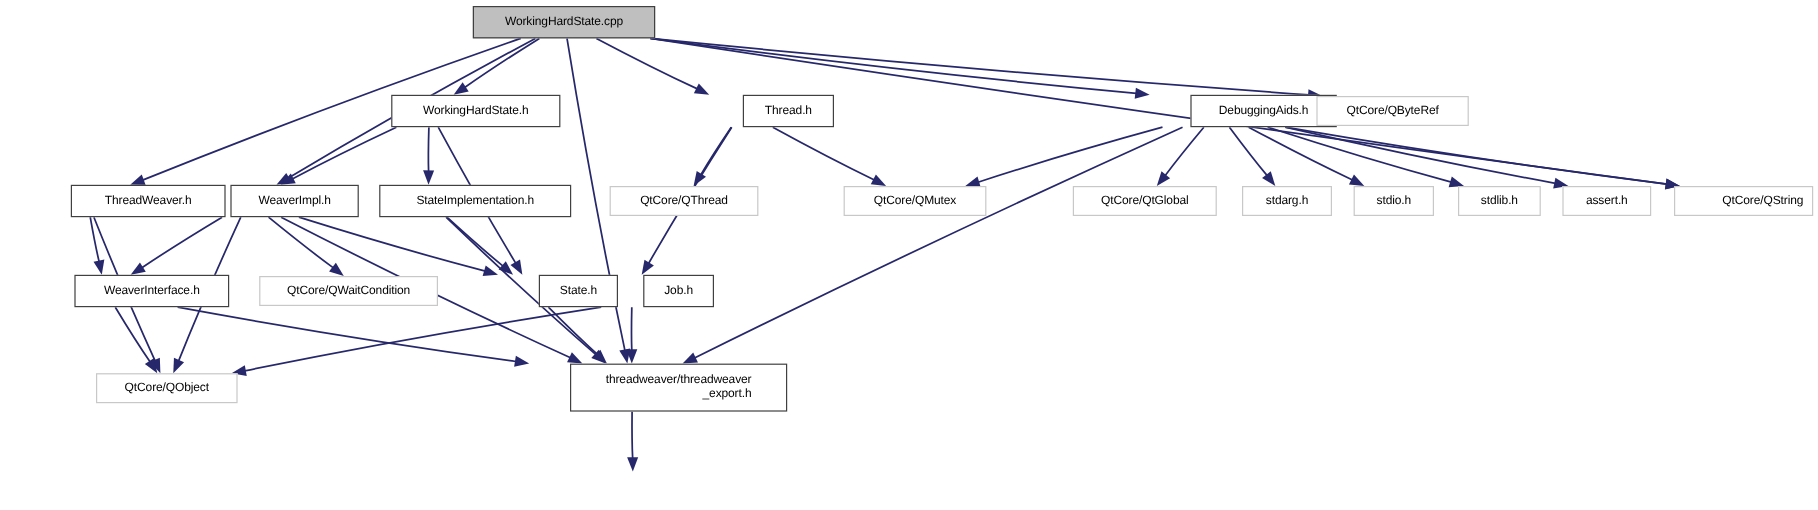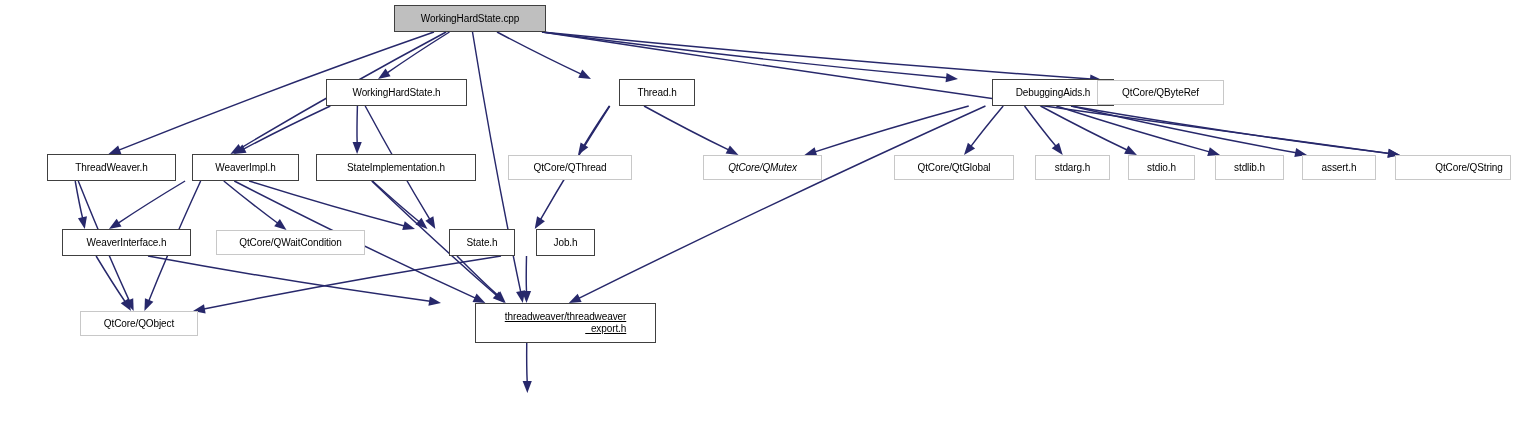--- a/index.html
+++ b/index.html
@@ -213,33 +213,33 @@
         <path d="M 526.7424242424242,343 Q 526.4829545454545,368.0068181818182 527.2151613089912,382.00080799177425" class="edge-line"></path>
         <polygon points="527.3484848484849,393 522.6033788746884,381.0566349257238 531.8027030997498,380.94512796542" class="edge-head"></polygon>
       </g>
     </svg>
   <div id="node-layer">
       <div class="gnode root" style="left: 394px; top: 5px; width: 152px; height: 27px;">WorkingHardState.cpp</div>
       <div class="gnode hdr" style="left: 287px; top: 79px; width: 141px; height: 27px;">WorkingHardState.h</div>
       <div class="gnode hdr" style="left: 580px; top: 79px; width: 76px; height: 27px;">Thread.h</div>
       <div class="gnode hdr" style="left: 953px; top: 79px; width: 122px; height: 27px;">DebuggingAids.h</div>
       <div class="gnode ext" style="left: 1097px; top: 80px; width: 127px; height: 25px;">QtCore/QByteRef</div>
-      <div class="gnode hdr" style="left: 8px; top: 154px; width: 129px; height: 27px;">ThreadWeaver.h</div>
+      <div class="gnode hdr" style="left: 20px; top: 154px; width: 129px; height: 27px;">ThreadWeaver.h</div>
       <div class="gnode hdr" style="left: 153px; top: 154px; width: 107px; height: 27px;">WeaverImpl.h</div>
       <div class="gnode hdr" style="left: 277px; top: 154px; width: 160px; height: 27px;">StateImplementation.h</div>
       <div class="gnode ext" style="left: 508px; top: 155px; width: 124px; height: 25px;">QtCore/QThread</div>
-      <div class="gnode ext" style="left: 703px; top: 155px; width: 119px; height: 25px; font-style: italic;">QtCore/QMutex</div>
+      <div class="gnode ext" style="left: 703px; top: 155px; width: 119px; height: 25px;">QtCore/QMutex</div>
       <div class="gnode ext" style="left: 894px; top: 155px; width: 120px; height: 25px;">QtCore/QtGlobal</div>
       <div class="gnode ext" style="left: 1035px; top: 155px; width: 75px; height: 25px;">stdarg.h</div>
       <div class="gnode ext" style="left: 1128px; top: 155px; width: 67px; height: 25px;">stdio.h</div>
       <div class="gnode ext" style="left: 1215px; top: 155px; width: 69px; height: 25px;">stdlib.h</div>
       <div class="gnode ext" style="left: 1302px; top: 155px; width: 74px; height: 25px;">assert.h</div>
       <div class="gnode ext" style="left: 1395px; top: 155px; width: 116px; height: 25px; padding-left: 32px;">QtCore/QString</div>
       <div class="gnode hdr" style="left: 23px; top: 229px; width: 129px; height: 27px;">WeaverInterface.h</div>
       <div class="gnode ext" style="left: 216px; top: 230px; width: 149px; height: 25px;">QtCore/QWaitCondition</div>
       <div class="gnode hdr" style="left: 410px; top: 229px; width: 66px; height: 27px;">State.h</div>
       <div class="gnode hdr" style="left: 497px; top: 229px; width: 59px; height: 27px;">Job.h</div>
       <div class="gnode ext" style="left: 80px; top: 311px; width: 118px; height: 25px;">QtCore/QObject</div>
-      <div class="gnode hdr" style="left: 436px; top: 303px; width: 181px; height: 40px; text-decoration: underline;">threadweaver/threadweaver
+      <div class="gnode hdr" style="left: 436px; top: 303px; width: 181px; height: 40px;">threadweaver/threadweaver
 _export.h</div>
       <div class="gnode ext" style="left: 478px; top: 393px; width: 99px; height: 25px; margin-top: 36px;">kdemacros.h</div>
     </div>
 </div>
 
 </body></html>

